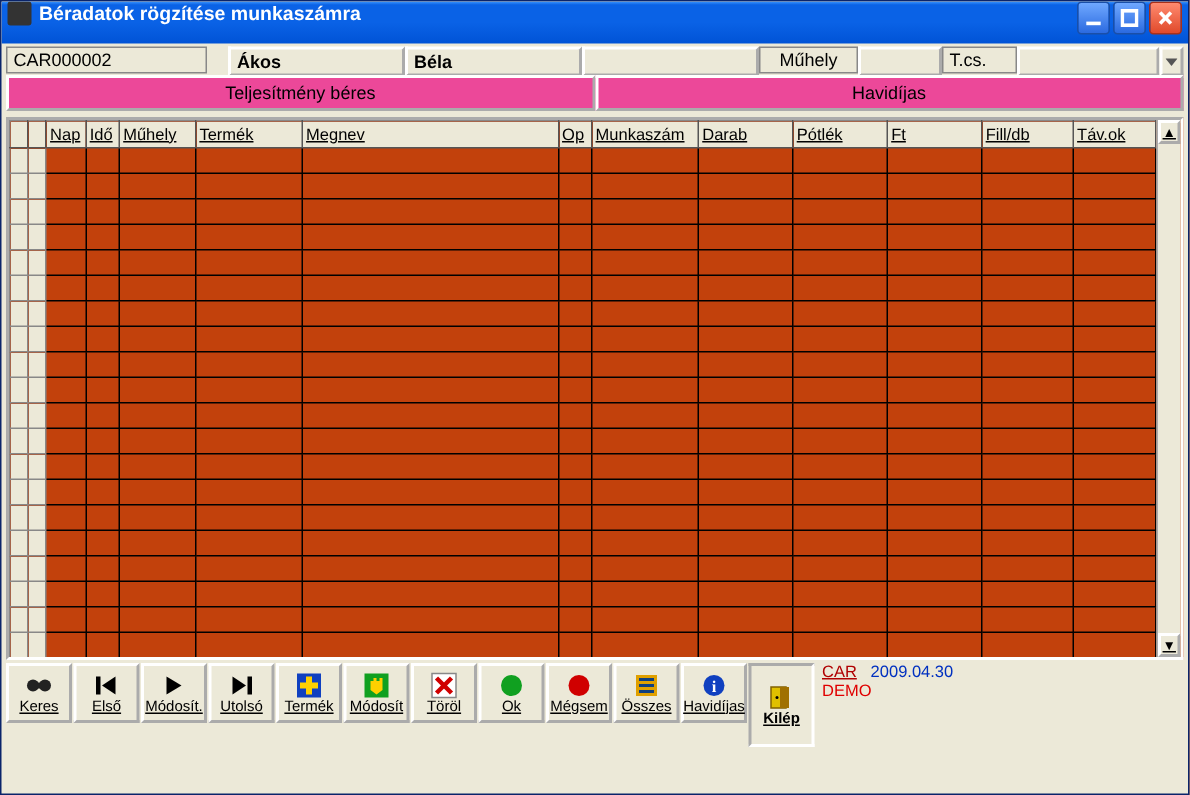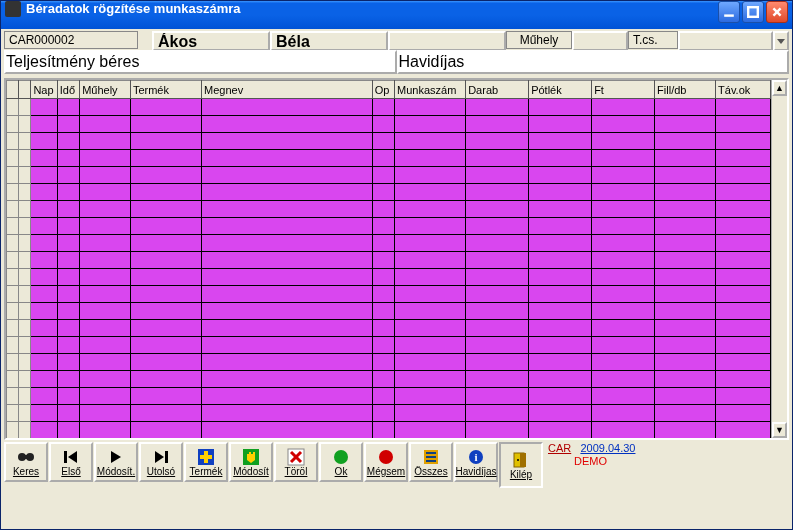--- a/index.html
+++ b/index.html
@@ -61,54 +61,55 @@
     background:#ece9d8;
     font-size:12px;
     padding:1px 4px;
     height:18px;
     line-height:15px;
     overflow:hidden;
   }
   .info-row .raised {
     border:2px outset #fff;
     background:#ece9d8;
-    font-size:16px;
+    font-size:12px;
     padding:1px 4px;
     height:20px;
     line-height:15px;
     overflow:hidden;
   }
   .info-row .dropdown-btn {
     width:16px; height:20px; border:2px outset #fff; background:#ece9d8;
     display:flex; align-items:center; justify-content:center;
   }
 
   .big-tabs {
     display:flex;
     margin:2px 3px 0 3px;
     height:24px;
   }
   .big-tabs .tab {
     flex:1;
     border:2px outset #fff;
-    background:#ffffff;
-    text-align:left;
-    font-size:16px;
+    background:#ec4899;
+    text-align:center;
+    font-size:12px;
     line-height:20px;
     cursor:pointer;
   }
 
   .grid-wrap {
     margin:4px 3px 0 3px;
     border:2px inset #fff;
     height:362px;
-    background:#d946ef;
+    background:#c2410c;
     overflow:hidden;
     position:relative;
     display:flex;
+    text-decoration:underline;
   }
   table.grid {
     border-collapse:collapse;
     width:calc(100% - 16px);
     table-layout:fixed;
   }
   table.grid th, table.grid td {
     border:1px solid #000;
     font-size:11px;
     height:17px;
@@ -158,31 +159,31 @@
     border:2px outset #fff;
     background:#ece9d8;
     display:flex;
     flex-direction:column;
     align-items:center;
     justify-content:center;
     cursor:pointer;
     font-size:10px;
     line-height:11px;
   }
-  .tbutton.pressed { border:2px inset #fff; height:46px;}
+  .tbutton.pressed { border:2px inset #fff; height:56px;font-weight:bold;}
   .tbutton .ic { width:18px; height:18px; display:flex;align-items:center;justify-content:center;}
   .tbutton .lbl { text-decoration:underline; }
   .footer-info {
     margin-left:4px;
     font-size:11px;
     line-height:13px;
   }
   .footer-info .car { color:#b00000; text-decoration:underline;}
-  .footer-info .date { color:#0030c0; text-decoration:underline;}
-  .footer-info .demo { color:#e00000;margin-left:26px; }
+  .footer-info .date { color:#0030c0; }
+  .footer-info .demo { color:#e00000; }
 </style>
 </head>
 <body>
 
 <div class="titlebar">
   <span class="app-icon"></span>
   <span class="title">Béradatok rögzítése munkaszámra</span>
   <div class="winbtn min">
     <svg viewBox="0 0 10 10">
         <rect x="1" y="7" width="8" height="2" fill="#fff"></rect>

